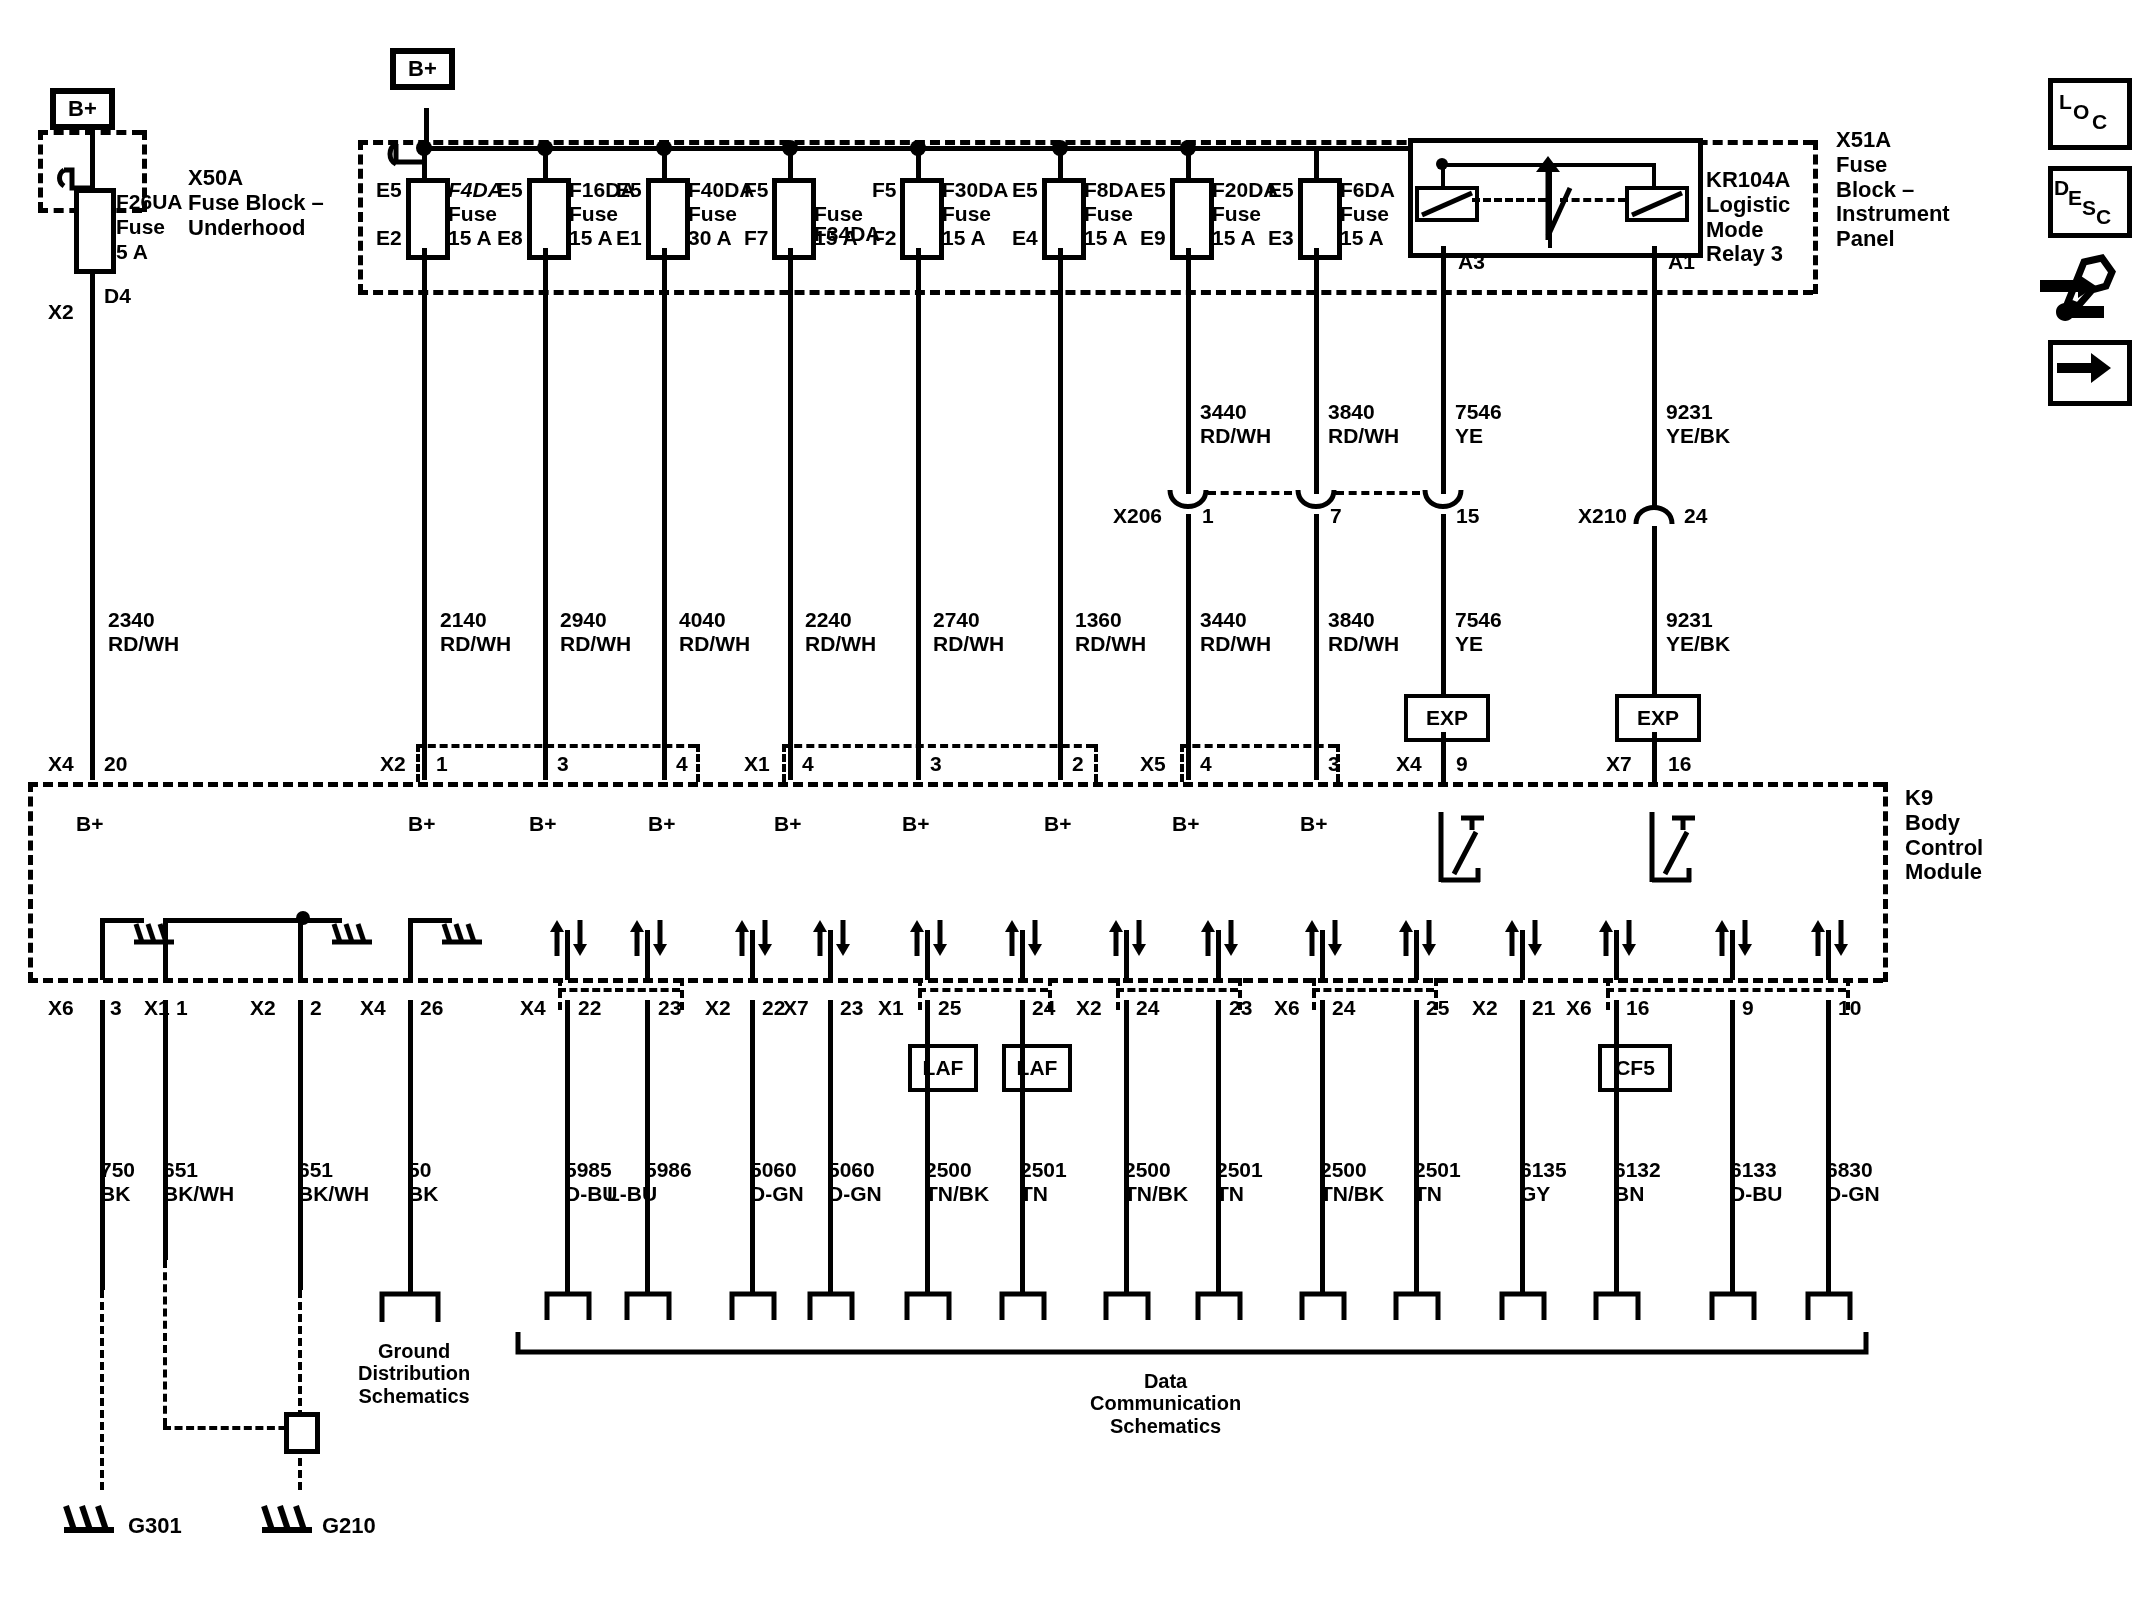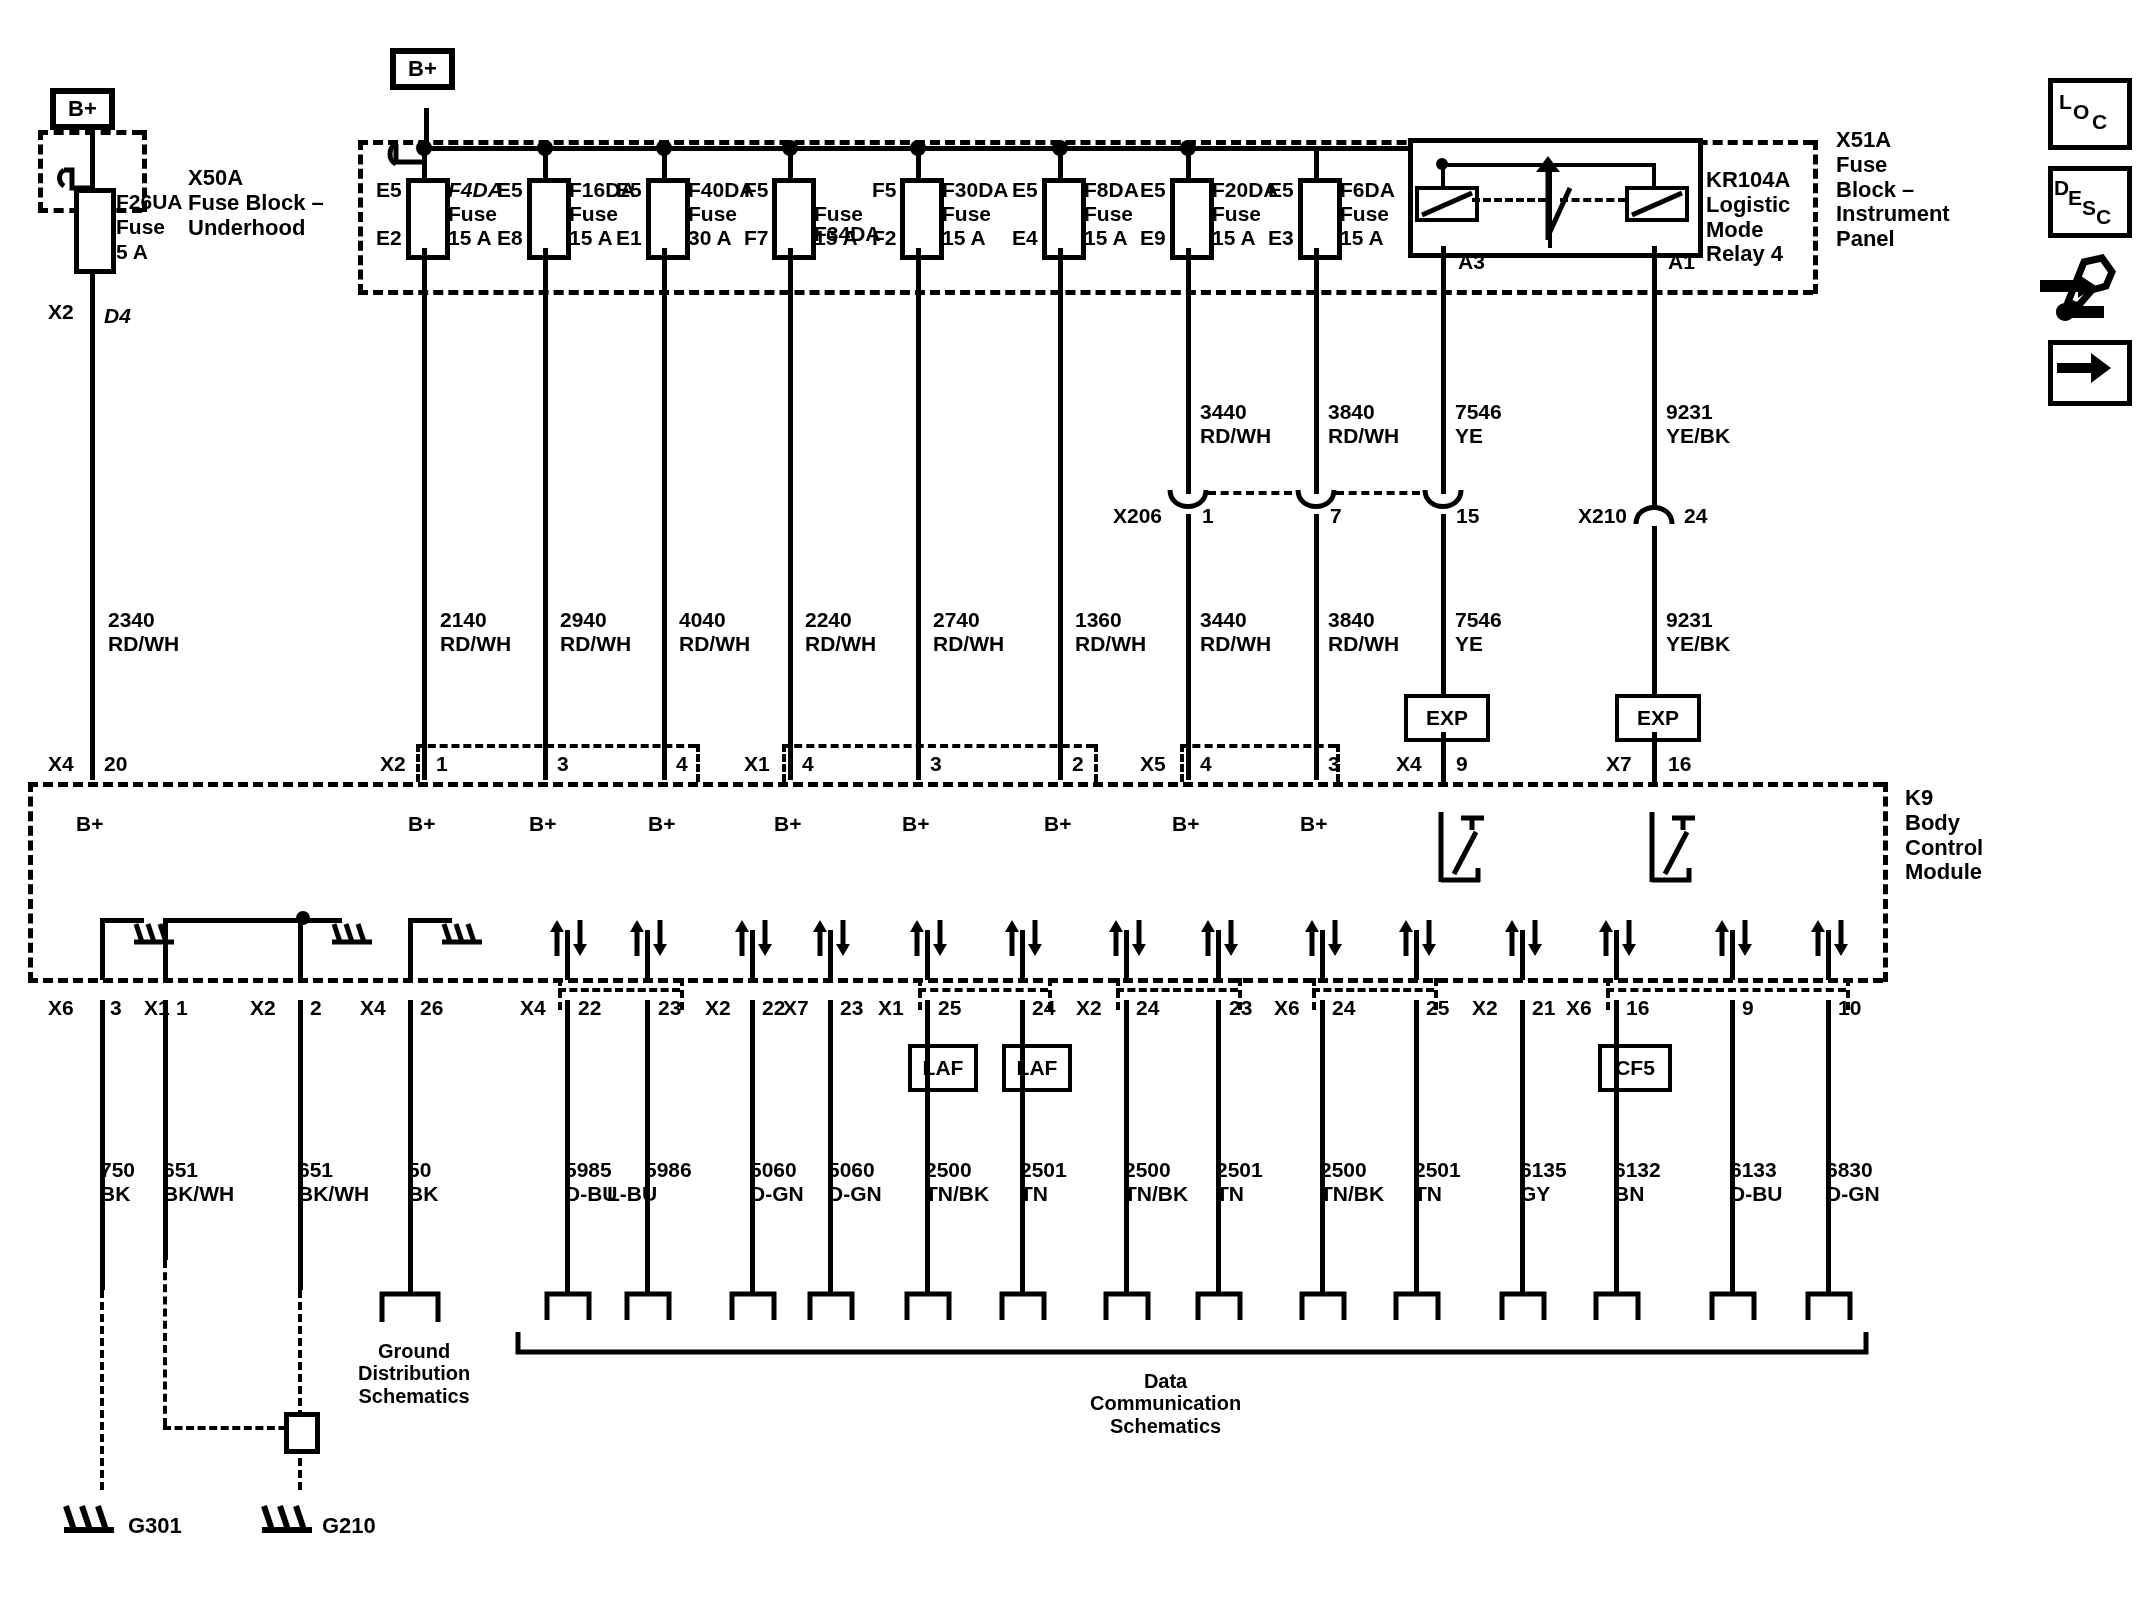--- a/index.html
+++ b/index.html
@@ -51,21 +51,21 @@
     <path d="M6 4 L14 4 L14 22 L34 22" fill="none" stroke="#000" stroke-width="5"></path>
     <path d="M6 4 C0 8, 0 16, 6 20" fill="none" stroke="#000" stroke-width="5"></path>
   </svg>
 
   <div class="fuse" style="left:74px;top:188px;width:32px;height:76px;"></div>
   <div class="t s21" style="left:116px;top:190px;">F26UA</div>
   <div class="t s21" style="left:116px;top:215px;">Fuse</div>
   <div class="t s21" style="left:116px;top:240px;">5 A</div>
 
   <div class="t s21" style="left:48px;top:300px;">X2</div>
-  <div class="t s21" style="left:104px;top:304px;font-style:italic;">D4</div>
+  <div class="t s21" style="left:104px;top:284px;">D4</div>
 
   <div class="vw" style="left:90px;top:288px;height:492px;"></div>
   <div class="t s21" style="left:108px;top:608px;">2340</div>
   <div class="t s21" style="left:108px;top:632px;">RD/WH</div>
 
   <div class="bplus" style="left:390px;top:48px;">
     <div class="inner">B+</div>
   </div>
 
   <div class="dashH" style="left:358px;top:140px;width:1455px;"></div>
@@ -219,21 +219,21 @@
   <div class="vw3" style="left:1548px;top:163px;height:85px;"></div>
 
   <div class="vw" style="left:1441px;top:246px;height:44px;"></div>
   <div class="vw" style="left:1652px;top:246px;height:44px;"></div>
   <div class="t s21" style="left:1458px;top:250px;">A3</div>
   <div class="t s21" style="left:1668px;top:250px;">A1</div>
 
   <div class="t s22" style="left:1706px;top:168px;">KR104A</div>
   <div class="t s22" style="left:1706px;top:193px;white-space:pre;">Logistic
 Mode
-Relay 4</div>
+Relay 3</div>
 
   <div class="vw" style="left:422px;top:288px;height:492px;"></div>
   <div class="t s21" style="left:440px;top:608px;">2140</div>
   <div class="t s21" style="left:440px;top:632px;">RD/WH</div>
 
   <div class="vw" style="left:543px;top:288px;height:492px;"></div>
   <div class="t s21" style="left:560px;top:608px;">2940</div>
   <div class="t s21" style="left:560px;top:632px;">RD/WH</div>
 
   <div class="vw" style="left:662px;top:288px;height:492px;"></div>

